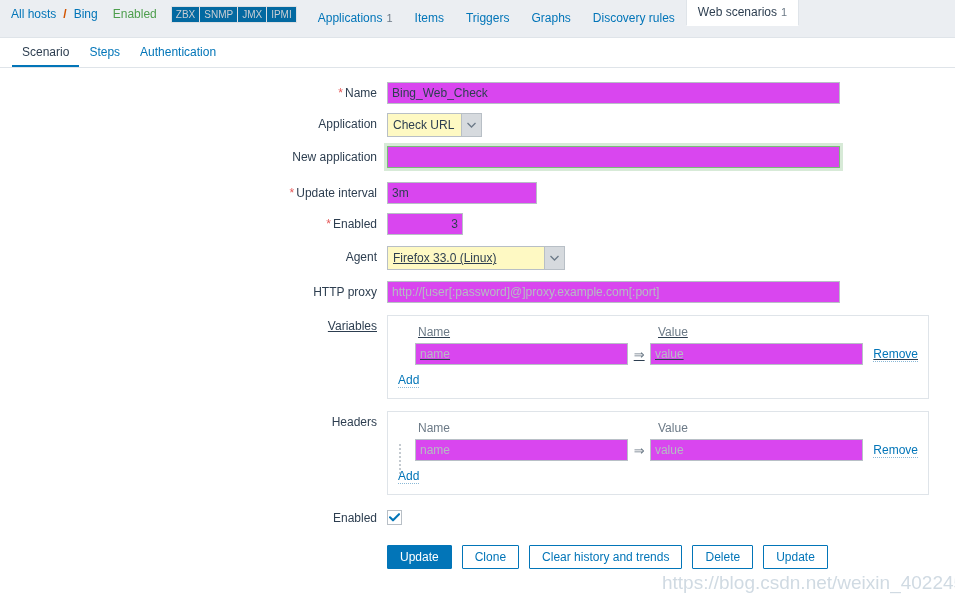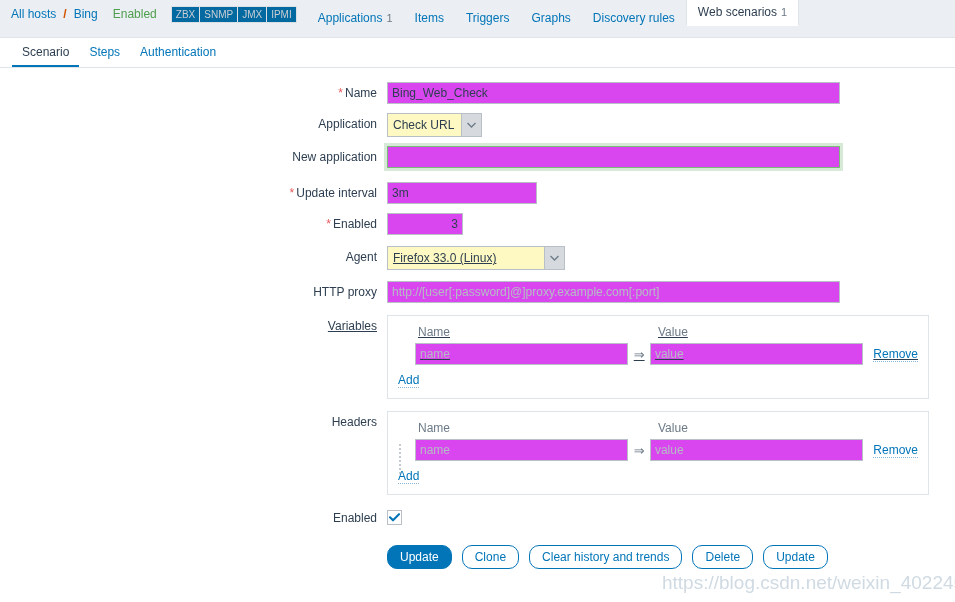--- a/index.html
+++ b/index.html
@@ -164,21 +164,21 @@
   }
   .chk svg { display:block; }
 
   
   .btn-row { display:flex; gap:10px; margin-top:16px; }
   .btn {
     height:24px; padding:0 12px; font-size:12px;
     font-family:"Liberation Sans", sans-serif;
     border:1px solid #0275b8; background:#fff; color:#0275b8;
     cursor:pointer; display:inline-flex; align-items:center;
-    border-radius:10px; line-height:1; white-space:nowrap;
+    border-radius:1px; line-height:1; white-space:nowrap;
   }
   .btn.primary { background:#0275b8; color:#fff; }
 
   
   #watermark {
     position:absolute; left:662px; top:572px;
     font-size:19px; color:#c8d4de; opacity:.85;
     white-space:nowrap; pointer-events:none;
     font-family:"Liberation Sans", sans-serif;
   }

